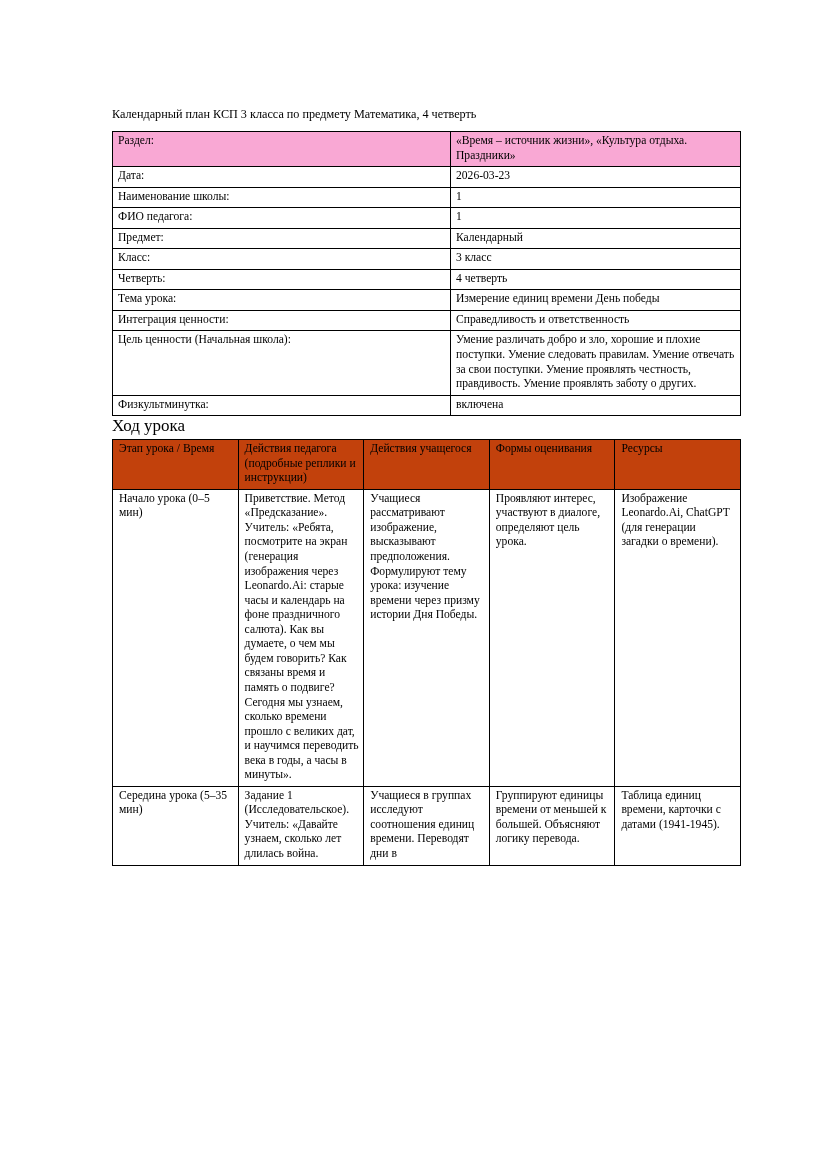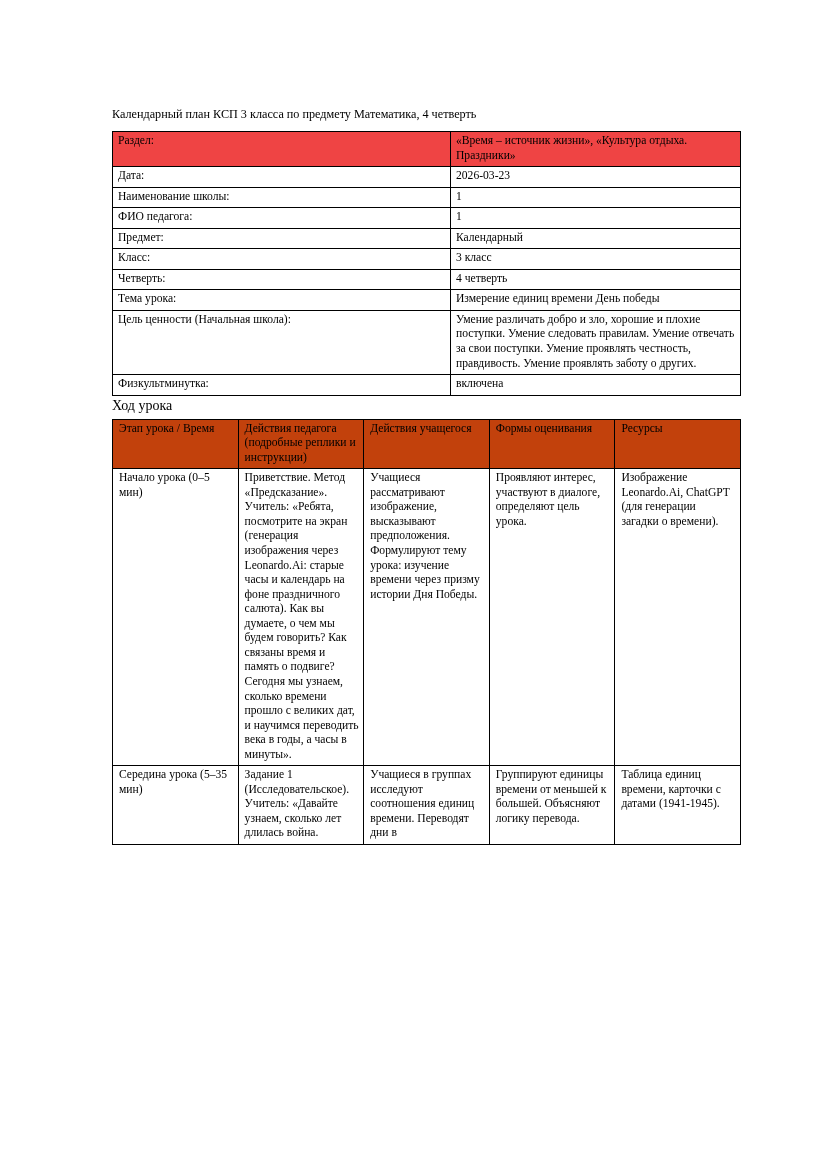--- a/index.html
+++ b/index.html
@@ -32,21 +32,21 @@
     margin-top: 6px;
   }
   .doc-title {
     font-size: 12.2px;
     line-height: 16px;
     margin: 0 0 9px 0;
     font-weight: normal;
     white-space: nowrap;
   }
   .section-label {
-    font-size: 14px;
+    font-size: 17px;
     line-height: 15px;
     margin: 2px 0 6px 0;
     font-weight: normal;
   }
   table.doc-table {
     border-collapse: collapse;
     width: 628px;
     table-layout: fixed;
     font-size: 11.6px;
   }
@@ -55,21 +55,21 @@
     vertical-align: top;
     padding: 2px 4px 3px 5px;
     line-height: 14.55px;
     word-wrap: break-word;
     overflow-wrap: break-word;
     hyphens: none;
   }
   
   #info-table col.c-label { width: 338px; }
   #info-table col.c-value { width: 290px; }
-  #info-table tr.shaded td { background: #ef4444; }
+  #info-table tr.shaded td { background: #f9a8d4; }
 
   
   #flow-table col.c-flow { width: 125.6px; }
   #flow-table tr.head-row td { background: #c2410c; }
   #flow-table td { padding: 2px 4px 3px 6px; }
 </style>
 </head>
 <body>
 
 <div class="page">
@@ -109,20 +109,24 @@
         </tr>
         <tr>
           <td>Четверть:</td>
           <td>4 четверть</td>
         </tr>
         <tr>
           <td>Тема урока:</td>
           <td>Измерение единиц времени День победы</td>
         </tr>
         <tr>
+          <td>Интеграция ценности:</td>
+          <td>Справедливость и ответственность</td>
+        </tr>
+        <tr>
           <td>Цель ценности (Начальная школа):</td>
           <td>Умение различать добро и зло, хорошие и плохие поступки. Умение следовать правилам. Умение отвечать за свои поступки. Умение проявлять честность, правдивость. Умение проявлять заботу о других.</td>
         </tr>
         <tr>
           <td>Физкультминутка:</td>
           <td>включена</td>
         </tr>
       </tbody>
     </table>
 

